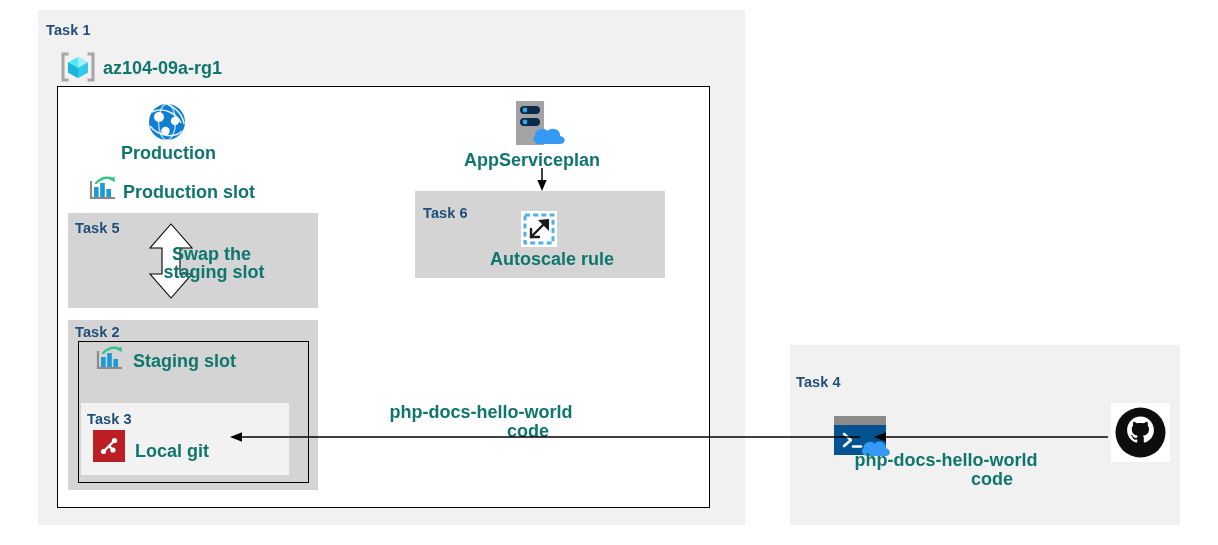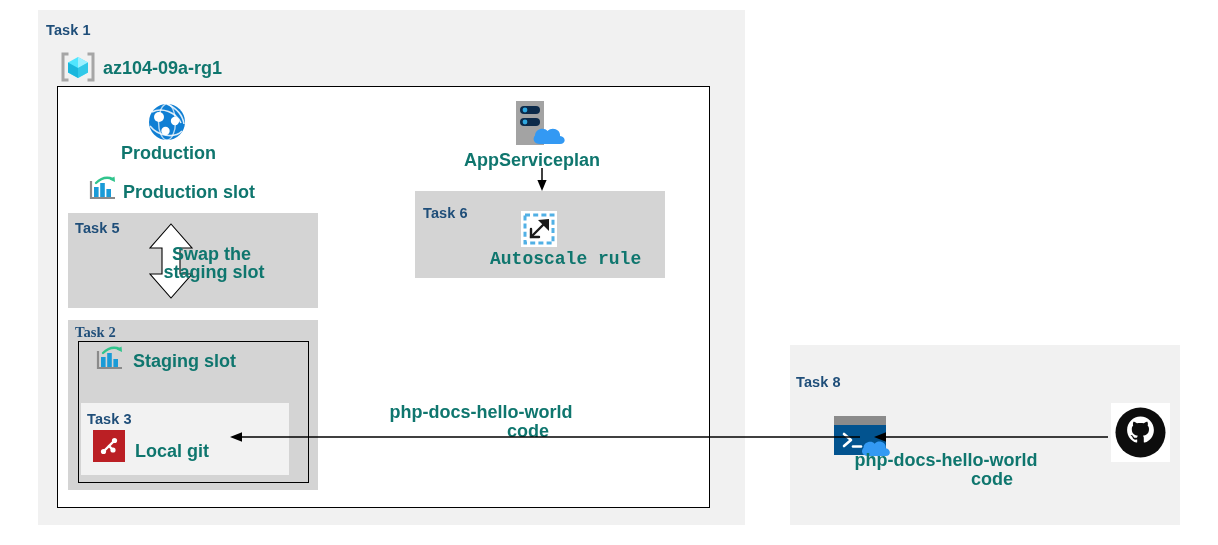--- a/index.html
+++ b/index.html
@@ -112,21 +112,21 @@
   <div class="task-label" style="left:75px; top:220px;">Task 5</div>
   <div class="icon-box" style="left:146px; top:222px; width:50px; height:78px;">
     <svg width="50" height="78" viewBox="0 0 50 78">
       <polygon points="25,2 46,26 34,26 34,52 46,52 25,76 4,52 16,52 16,26 4,26" fill="#ffffff" stroke="#000000" stroke-width="1.1" stroke-linejoin="miter"></polygon>
     </svg>
   </div>
   <div class="node-label center" style="left: 172px; top: 244px;">Swap the</div>
   <div class="node-label center" style="left: 163.5px; top: 262px;">staging slot</div>
 
   <div class="panel panel-gray" style="left:68px; top:320px; width:250px; height:170px;"></div>
-  <div class="task-label" style="left:75px; top:324px;font-family:Liberation Serif, serif;">Task 2</div>
+  <div class="task-label" style="left:75px; top:324px;">Task 2</div>
 
   <div class="panel panel-outline" style="left:78px; top:341px; width:231px; height:142px;"></div>
 
   <div class="icon-box" style="left:95px; top:346px; width:30px; height:28px;">
     <svg width="30" height="28" viewBox="0 0 30 28">
       <path d="M3 5 L3 22 L27 22" fill="none" stroke="#8a8a8a" stroke-width="2.2"></path>
       <rect x="6" y="11" width="4.6" height="10" fill="#1a9bd7"></rect>
       <rect x="12.2" y="7" width="4.6" height="14" fill="#1a9bd7"></rect>
       <rect x="18.4" y="13" width="4.6" height="8" fill="#1a9bd7"></rect>
       <path d="M8 7 C14 1 20 1 25 3" fill="none" stroke="#31c48d" stroke-width="2.4" stroke-linecap="round"></path>
@@ -171,27 +171,27 @@
   <div class="task-label" style="left:423px; top:196px;margin-top:9px;">Task 6</div>
   <div class="icon-box" style="left:521px; top:211px; width:36px; height:36px;">
     <svg width="36" height="36" viewBox="0 0 36 36">
       <rect x="0" y="0" width="36" height="36" fill="#ffffff"></rect>
       <rect x="4" y="4" width="28" height="28" fill="none" stroke="#51b0e5" stroke-width="3" stroke-dasharray="5 3.2"></rect>
       <path d="M10 26 L26 10" stroke="#1a1a1a" stroke-width="2.4" stroke-linecap="round" fill="none"></path>
       <polygon points="28,8 28,20 17,9" fill="#1a1a1a"></polygon>
       <path d="M10 18 L10 26 L18 26" fill="none" stroke="#1a1a1a" stroke-width="2.4" stroke-linecap="round"></path>
     </svg>
   </div>
-  <div class="node-label" style="left:490px; top:249px;font-family:Liberation Mono, monospace;">Autoscale rule</div>
+  <div class="node-label" style="left:490px; top:249px;">Autoscale rule</div>
 
   <div class="node-label center" style="left: 389.5px; top: 402px;">php-docs-hello-world</div>
   <div class="node-label center" style="left: 507px; top: 421px;">code</div>
 
   <div class="panel panel-light" style="left:790px; top:345px; width:390px; height:180px;"></div>
-  <div class="task-label" style="left:796px; top:374px;">Task 8</div>
+  <div class="task-label" style="left:796px; top:374px;">Task 4</div>
 
   <div class="icon-box" style="left:832px; top:415px; width:66px; height:44px;">
     <svg width="66" height="44" viewBox="0 0 66 44">
       <rect x="2" y="1" width="52" height="9" fill="#8b8b8b"></rect>
       <rect x="2" y="10" width="52" height="30" fill="#02538f"></rect>
       <path d="M12 19 L19 25 L12 31" fill="none" stroke="#ffffff" stroke-width="2.6" stroke-linecap="round" stroke-linejoin="round"></path>
       <line x1="21" y1="31.5" x2="29" y2="31.5" stroke="#ffffff" stroke-width="2.6" stroke-linecap="round"></line>
       <path d="M36 41 C30 41 28.5 36 31.5 32.8 C31.5 27 39.5 24.8 42.6 28.7 C46.6 24.2 54.6 27.4 53.7 33.2 C59 33.6 59.5 41 53.7 41 Z" fill="#3399f3"></path>
     </svg>
   </div>

